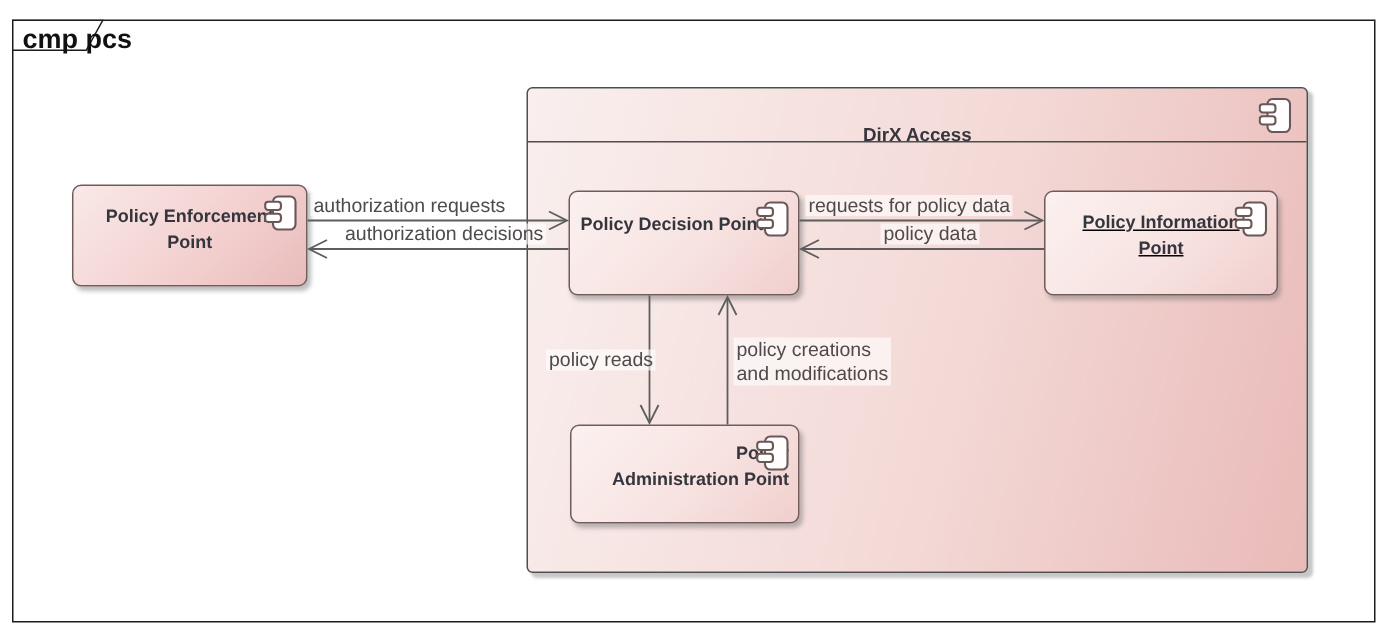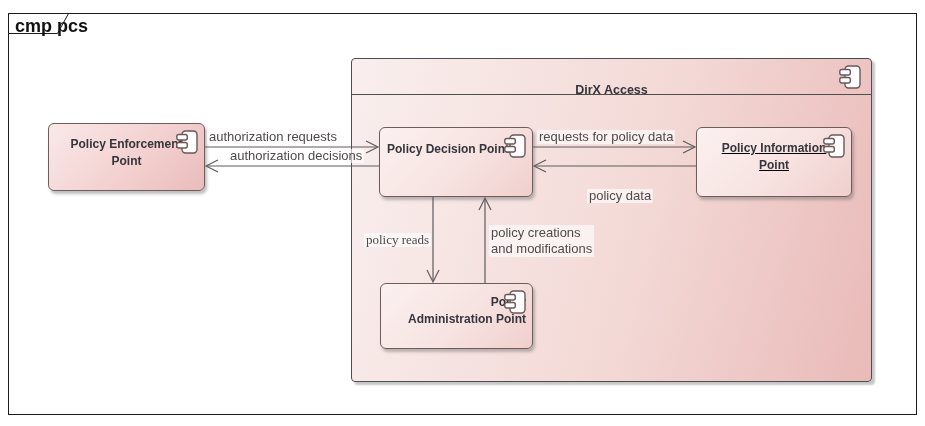--- a/index.html
+++ b/index.html
@@ -152,18 +152,18 @@
     <path d="M433,197 V281"></path>
       <path d="M427,270 L433,282 L439,270"></path>
 
     <path d="M485,283 V199"></path>
       <path d="M479,210 L485,198 L491,210"></path>
   </svg>
 
   <div class="edge-label" style="left:207px; top:130px;">authorization requests</div>
   <div class="edge-label" style="left:228px; top:149px;">authorization decisions</div>
   <div class="edge-label" style="left:537px; top:130px;">requests for policy data</div>
-  <div class="edge-label" style="left:587px; top:149px;margin-top:40px;">policy data</div>
-  <div class="edge-label" style="left:364px; top:233px;font-family:Liberation Serif, serif;">policy reads</div>
+  <div class="edge-label" style="left:587px; top:149px;">policy data</div>
+  <div class="edge-label" style="left:364px; top:233px;">policy reads</div>
   <div class="edge-label edge-label-multi" style="left:489px; top:225px;">policy creations
 and modifications</div>
 
 </div>
 
 </body></html>

